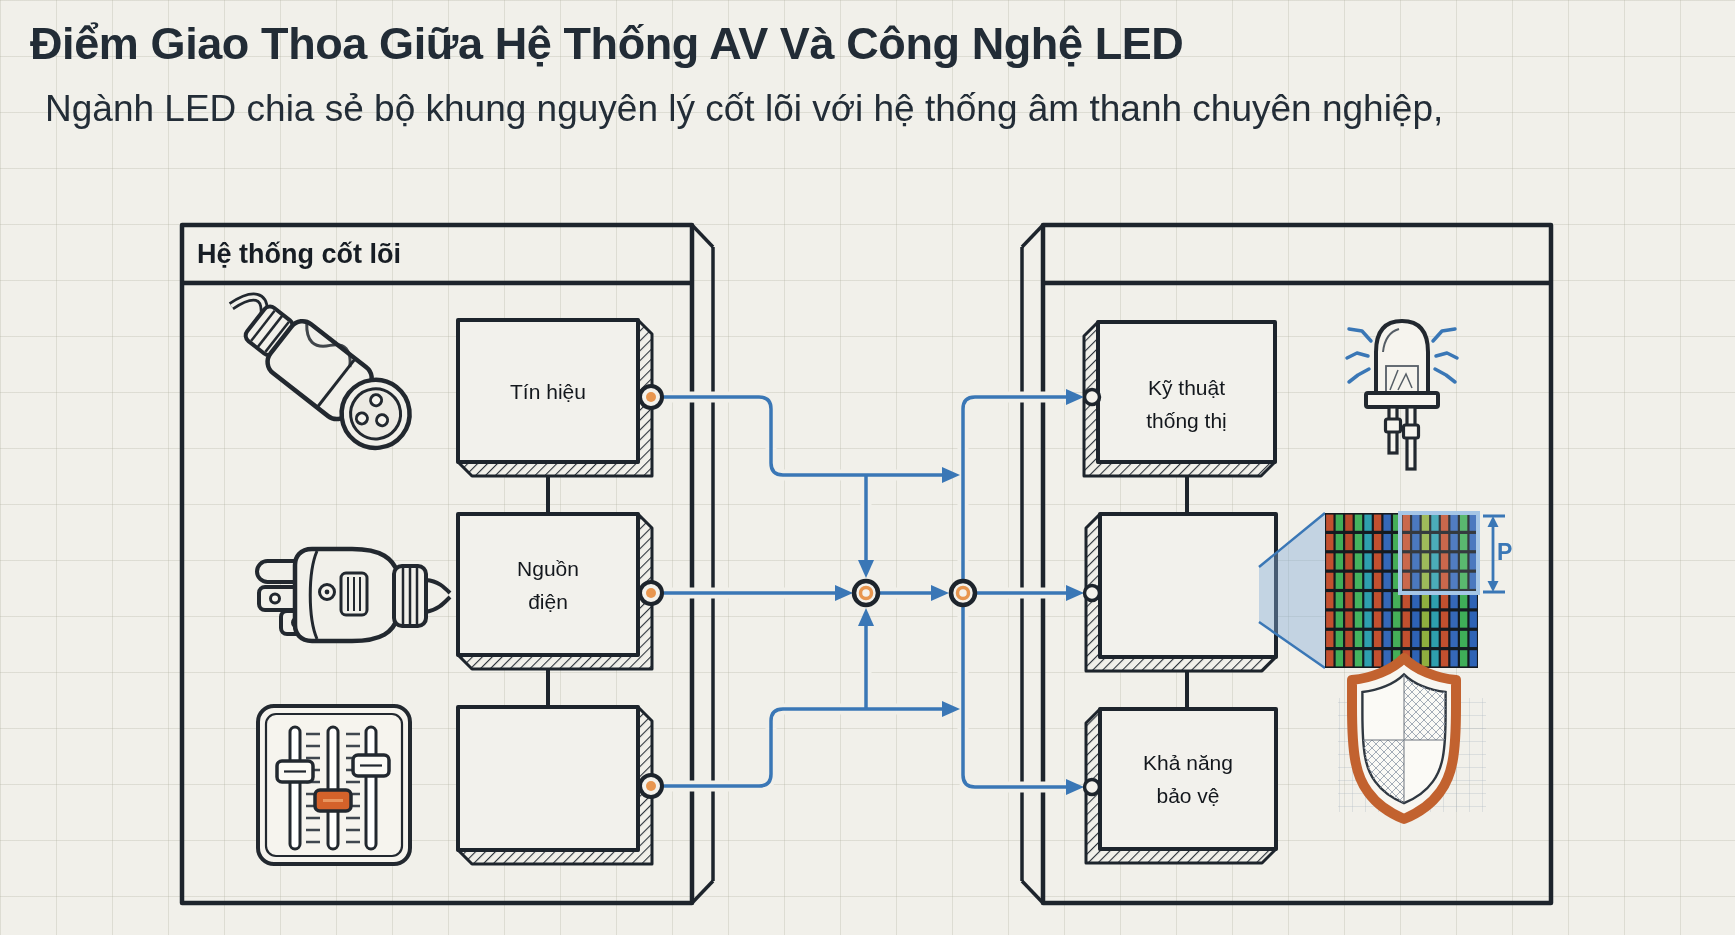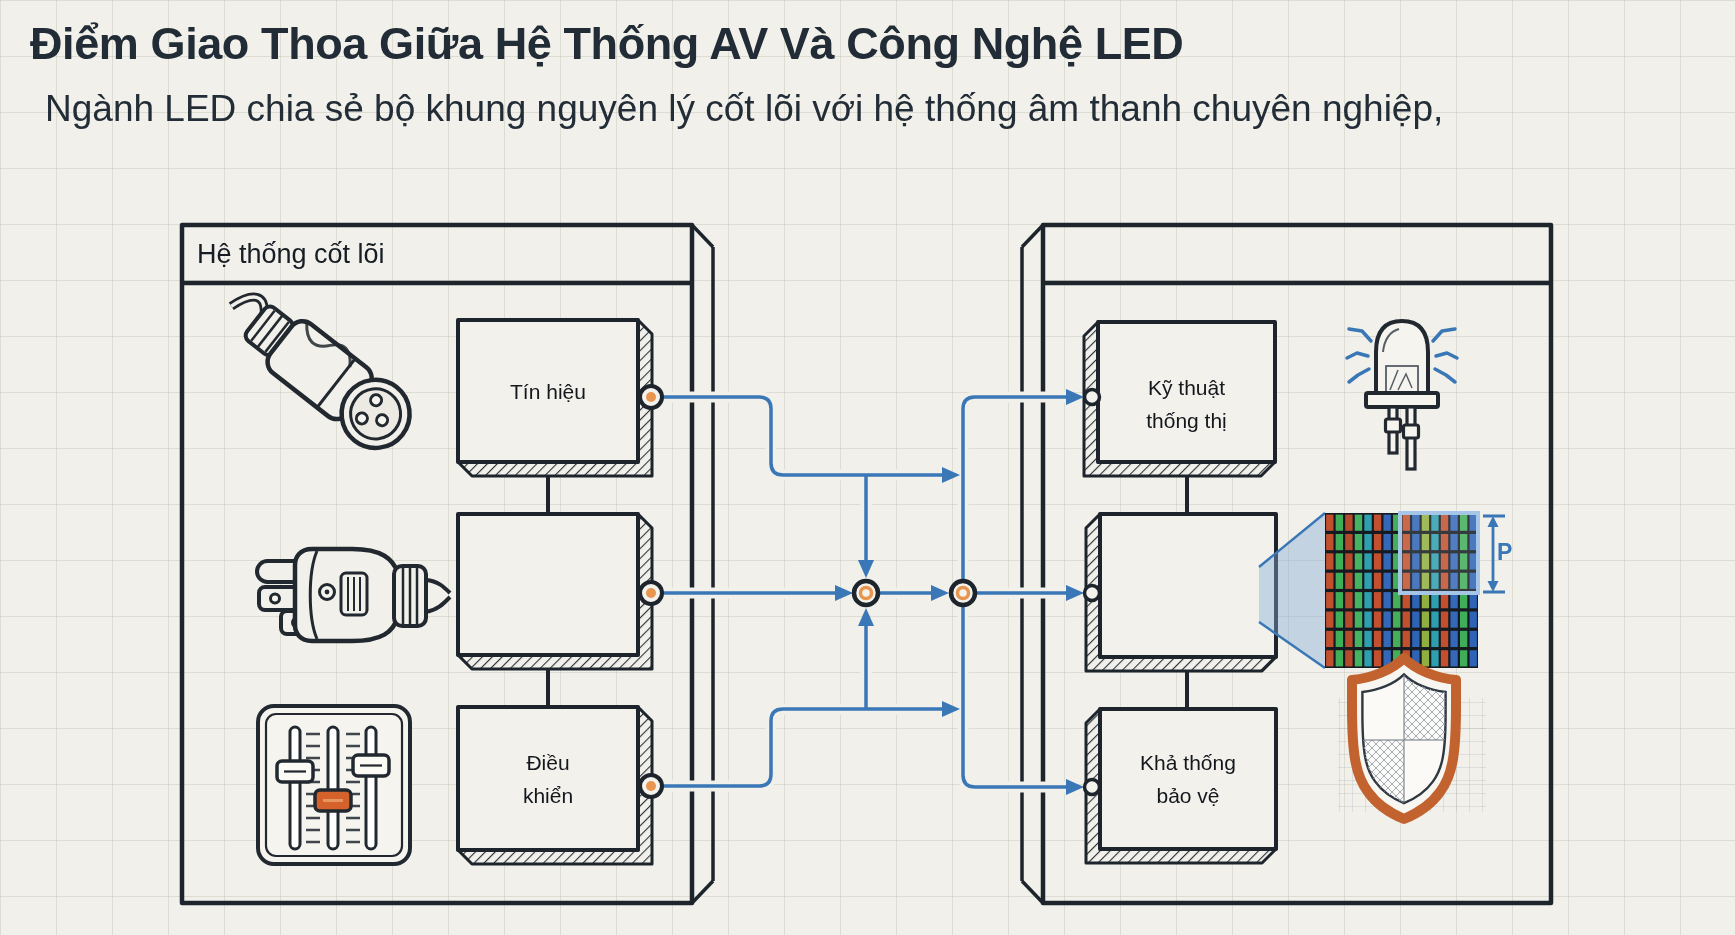--- a/index.html
+++ b/index.html
@@ -20,21 +20,21 @@
   }
   .subtitle{
     position:absolute;left:31px;top:76px;margin:14px;
     font-size:37px;font-weight:500;line-height:38px;color:#232d37;
   }
   svg.diagram{position:absolute;left:0;top:0;}
   .panel-header{
     position:absolute;display:flex;align-items:center;padding-left:15px;
     font-size:27px;font-weight:500;color:#171d24;box-sizing:border-box;
   }
-  .ph-left{left:182px;top:226px;width:500px;height:56px;}
+  .ph-left{left:182px;top:226px;width:500px;height:56px;font-weight:bold;}
   .ph-right{left:1043px;top:226px;width:500px;height:56px;}
   .box-label{
     position:absolute;display:flex;flex-direction:column;justify-content:center;
     align-items:center;text-align:center;font-size:21px;font-weight:500;
     color:#14181d;line-height:33px;pointer-events:none;
   }
   .bl1{left:458px;top:320px;width:180px;height:142px;}
   .bl2{left:458px;top:514px;width:180px;height:141px;}
   .bl3{left:458px;top:707px;width:180px;height:143px;}
   .br1{left:1098px;top:334px;width:177px;height:140px;}
@@ -410,27 +410,27 @@
       <circle cx="1092" cy="787" r="7.5"></circle>
     </g>
   </svg>
 
   <div class="panel-header ph-left">Hệ thống cốt lõi</div>
 
   <div class="box-label bl1">
       <span>Tín hiệu</span>
       <span></span>
     </div>
-  <div class="box-label bl3">
-      <span>Điều</span>
-      <span>khiển</span>
+  <div class="box-label bl2">
+      <span>Nguồn</span>
+      <span>điện</span>
     </div>
   <div class="box-label br1">
       <span>Kỹ thuật</span>
       <span>thống thị</span>
     </div>
   <div class="box-label br3">
-      <span>Khả thống</span>
+      <span>Khả năng</span>
       <span>bảo vệ</span>
     </div>
 
   <div class="p-label">P</div>
 </div>
 
 </body></html>

